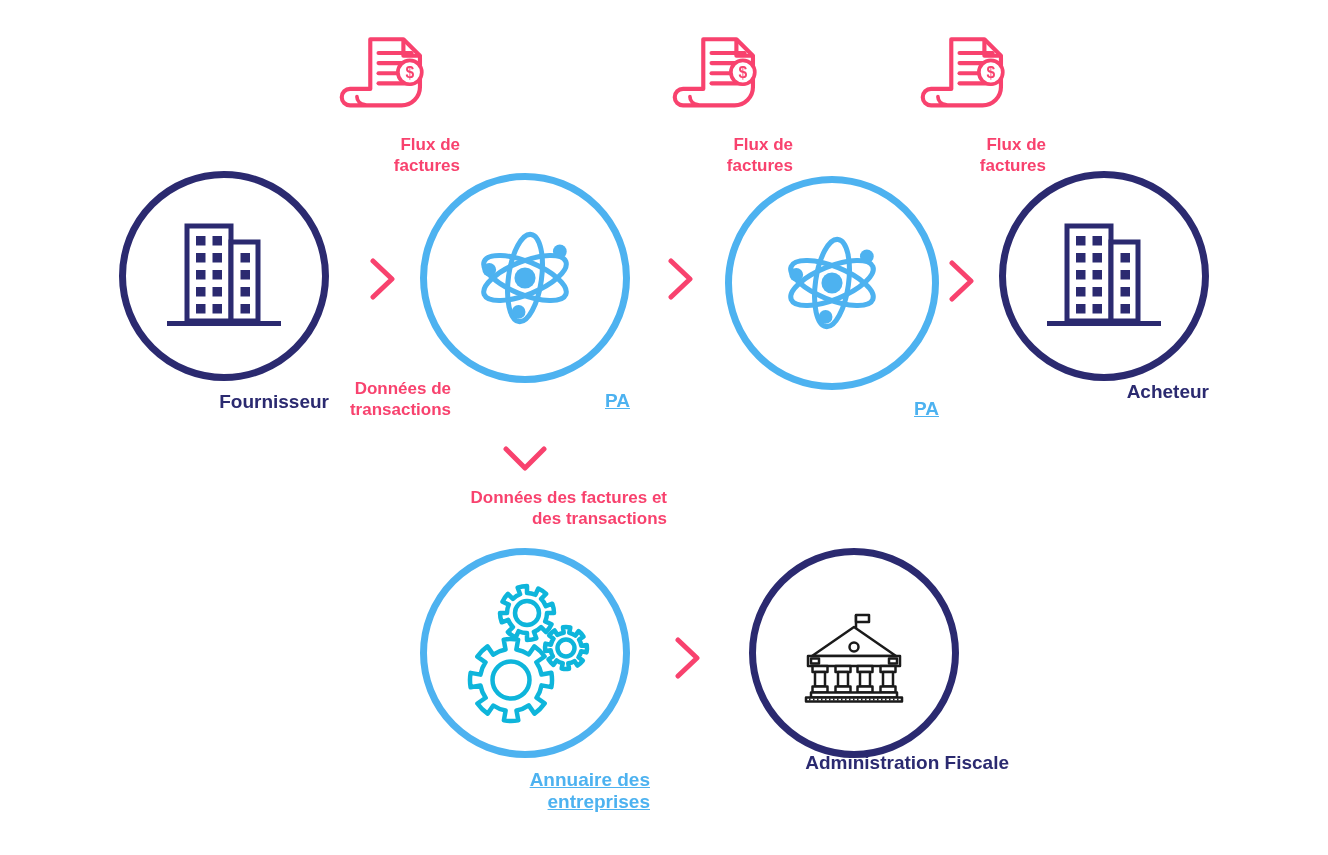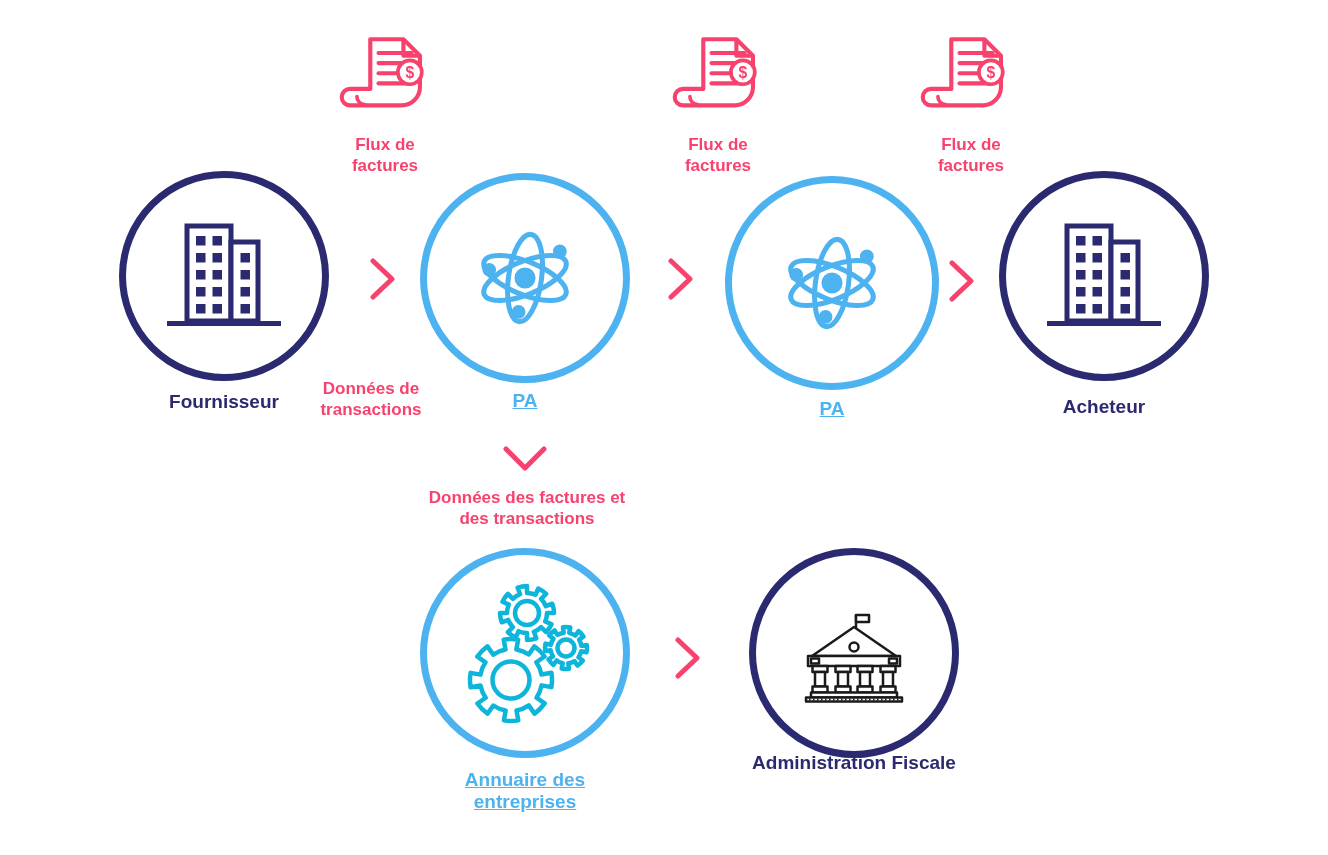--- a/index.html
+++ b/index.html
@@ -4,21 +4,21 @@
 <style>
   html,body{margin:0;padding:0;background:#fff;}
   .canvas{position:relative;width:1328px;height:855px;background:#ffffff;overflow:hidden;
           font-family:"Liberation Sans",sans-serif;}
   .abs{position:absolute;}
   .circle{position:absolute;box-sizing:border-box;border-radius:50%;background:#fff;
           display:flex;align-items:center;justify-content:center;}
   .circle.navy{border:7px solid var(--navy);}
   .circle.blue{border:7px solid var(--blue);}
   .lbl{position:absolute;text-align:center;font-weight:bold;}
-  .lbl span{display:block;}
+  .lbl span{display:block;text-align:right;}
   .navy-t{color:var(--navy);font-size:19px;line-height:22px;}
   .blue-t{color:var(--blue);font-size:19px;line-height:22px;text-decoration:underline;}
   .pink-t{color:var(--pink);font-size:17px;line-height:21px;}
 </style>
 </head>
 <body>
 
 <div class="canvas">
 
   <svg class="abs" style="left:337px;top:30px" width="96" height="92" viewBox="0 0 100 100">
@@ -172,21 +172,21 @@
         <rect x="30" y="81" width="9.5" height="9.5"></rect>
           <rect x="46.5" y="81" width="9.5" height="9.5"></rect>
         <rect x="74.5" y="30" width="9.5" height="9.5"></rect>
           <rect x="74.5" y="47" width="9.5" height="9.5"></rect>
         <rect x="74.5" y="64" width="9.5" height="9.5"></rect>
           <rect x="74.5" y="81" width="9.5" height="9.5"></rect>
       </g>
       <line x1="1" y1="100.5" x2="115" y2="100.5" style="stroke:var(--navy);stroke-width:5"></line>
     </svg>
   </div>
-  <div class="lbl navy-t" style="left:999px;top:396px;width:210px">
+  <div class="lbl navy-t" style="left:999px;top:381px;width:210px">
       <span>Acheteur</span>
     </div>
 
   <svg class="abs" style="left:503px;top:446px" width="44" height="26" viewBox="0 0 44 26">
     <polyline points="3,3 22,22 41,3" style="fill:none;stroke:var(--pink);stroke-width:5;stroke-linecap:round;stroke-linejoin:round"></polyline>
   </svg>
   <div class="lbl pink-t" style="left:387px;top:487px;width:280px">
     <span>Données des factures et</span>
     <span>des transactions</span>
   </div>

